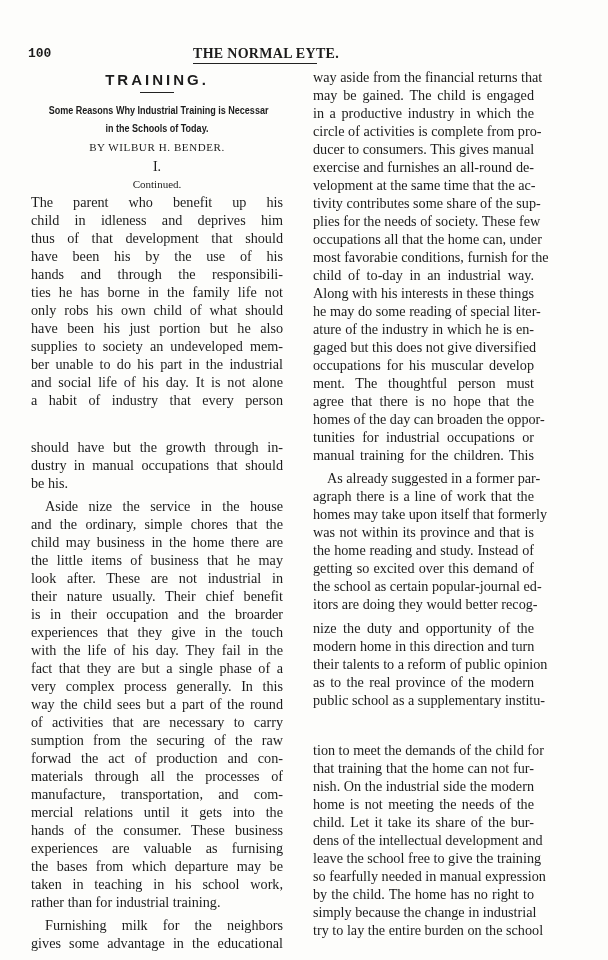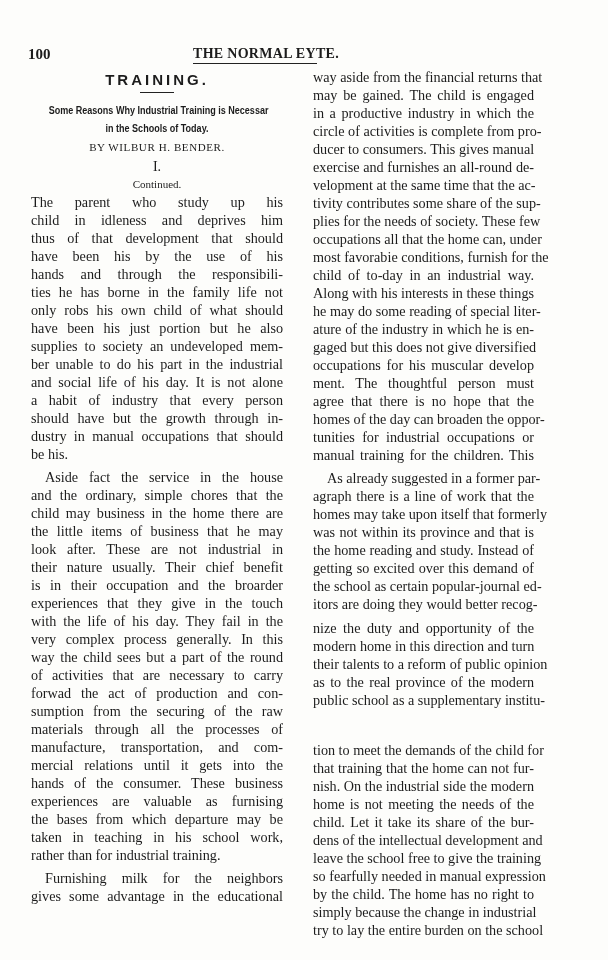--- a/index.html
+++ b/index.html
@@ -5,21 +5,21 @@
   html, body { margin: 0; padding: 0; }
   body {
     width: 608px; height: 960px; overflow: hidden;
     background: #fdfdfb;
     font-family: "DejaVu Serif", "Liberation Serif", serif;
     color: #1c1c1c;
     position: relative;
   }
   .page-number {
     position: absolute; left: 28px; top: 46px;
-    font-family: Liberation Serif, serif; font-weight: bold; font-size: 15px;
+    font-family: Liberation Mono, monospace; font-weight: bold; font-size: 13px;
   }
   .running-head {
     position: absolute; left: 193px; top: 46px; width: 124px;
     font-family: "Liberation Serif", serif; font-weight: bold; font-size: 14px;
     letter-spacing: 0.3px; text-align: left;
     border-bottom: 1px solid #222; padding-bottom: 1px; white-space: nowrap;
   }
   .col-left { position: absolute; left: 31px; top: 70px; width: 252px; }
   .col-right { position: absolute; left: 256px; top: 70px; width: 221px; }
   .col-right { left: 256px; }
@@ -60,52 +60,53 @@
   <div class="col-left">
     <div class="article-title">TRAINING.</div>
     <div class="title-rule"></div>
     <div class="subtitle">Some Reasons Why Industrial Training is Necessar</div>
     <div class="subtitle">in the Schools of Today.</div>
     <div class="byline">BY WILBUR H. BENDER.</div>
     <div class="section-numeral">I.</div>
     <div class="continued">Continued.</div>
     <div class="lines" id="left-body">
         <div>
-          <span class="line" style="width: 252px; box-sizing: border-box;">The parent who study up his</span>
+          <span class="line" style="width: 252px; box-sizing: border-box;">The parent who benefit up his</span>
           <span class="line" style="width: 252px; box-sizing: border-box;">child in idleness and deprives him</span>
           <span class="line" style="width: 252px; box-sizing: border-box;">thus of that development that should</span>
           <span class="line" style="width: 252px; box-sizing: border-box;">have been his by the use of his</span>
           <span class="line" style="width: 252px; box-sizing: border-box;">hands and through the responsibili-</span>
           <span class="line" style="width: 252px; box-sizing: border-box;">ties he has borne in the family life not</span>
           <span class="line" style="width: 252px; box-sizing: border-box;">only robs his own child of what should</span>
           <span class="line" style="width: 252px; box-sizing: border-box;">have been his just portion but he also</span>
           <span class="line" style="width: 252px; box-sizing: border-box;">supplies to society an undeveloped mem-</span>
           <span class="line" style="width: 252px; box-sizing: border-box;">ber unable to do his part in the industrial</span>
           <span class="line" style="width: 252px; box-sizing: border-box;">and social life of his day. It is not alone</span>
           <span class="line" style="width: 252px; box-sizing: border-box;">a habit of industry that every person</span>
-          <span class="line" style="width: 252px; box-sizing: border-box;">should have but the growth through in-</span>
+          <span class="line" style="width: 252px; box-sizing: border-box; margin-top: 29px;">should have but the growth through in-</span>
           <span class="line" style="width: 252px; box-sizing: border-box;">dustry in manual occupations that should</span>
           <span class="line last" style="width: 252px; box-sizing: border-box;">be his.</span>
         </div>
         <div class="gap"></div>
         <div>
-          <span class="line indent" style="width: 252px; box-sizing: border-box;">Aside fact the service in the house</span>
+          <span class="line indent" style="width: 252px; box-sizing: border-box;">Aside nize the service in the house</span>
           <span class="line" style="width: 252px; box-sizing: border-box;">and the ordinary, simple chores that the</span>
           <span class="line" style="width: 252px; box-sizing: border-box;">child may business in the home there are</span>
           <span class="line" style="width: 252px; box-sizing: border-box;">the little items of business that he may</span>
           <span class="line" style="width: 252px; box-sizing: border-box;">look after. These are not industrial in</span>
           <span class="line" style="width: 252px; box-sizing: border-box;">their nature usually. Their chief benefit</span>
           <span class="line" style="width: 252px; box-sizing: border-box;">is in their occupation and the broarder</span>
           <span class="line" style="width: 252px; box-sizing: border-box;">experiences that they give in the touch</span>
           <span class="line" style="width: 252px; box-sizing: border-box;">with the life of his day. They fail in the</span>
+          <span class="line" style="width: 252px; box-sizing: border-box;">fact that they are but a single phase of a</span>
           <span class="line" style="width: 252px; box-sizing: border-box;">very complex process generally. In this</span>
           <span class="line" style="width: 252px; box-sizing: border-box;">way the child sees but a part of the round</span>
           <span class="line" style="width: 252px; box-sizing: border-box;">of activities that are necessary to carry</span>
+          <span class="line" style="width: 252px; box-sizing: border-box;">sumption from the securing of the raw</span>
           <span class="line" style="width: 252px; box-sizing: border-box;">forwad the act of production and con-</span>
-          <span class="line" style="width: 252px; box-sizing: border-box;">sumption from the securing of the raw</span>
           <span class="line" style="width: 252px; box-sizing: border-box;">materials through all the processes of</span>
           <span class="line" style="width: 252px; box-sizing: border-box;">manufacture, transportation, and com-</span>
           <span class="line" style="width: 252px; box-sizing: border-box;">mercial relations until it gets into the</span>
           <span class="line" style="width: 252px; box-sizing: border-box;">hands of the consumer. These business</span>
           <span class="line" style="width: 252px; box-sizing: border-box;">experiences are valuable as furnising</span>
           <span class="line" style="width: 252px; box-sizing: border-box;">the bases from which departure may be</span>
           <span class="line" style="width: 252px; box-sizing: border-box;">taken in teaching in his school work,</span>
           <span class="line last" style="width: 252px; box-sizing: border-box;">rather than for industrial training.</span>
         </div>
         <div class="gap"></div>

